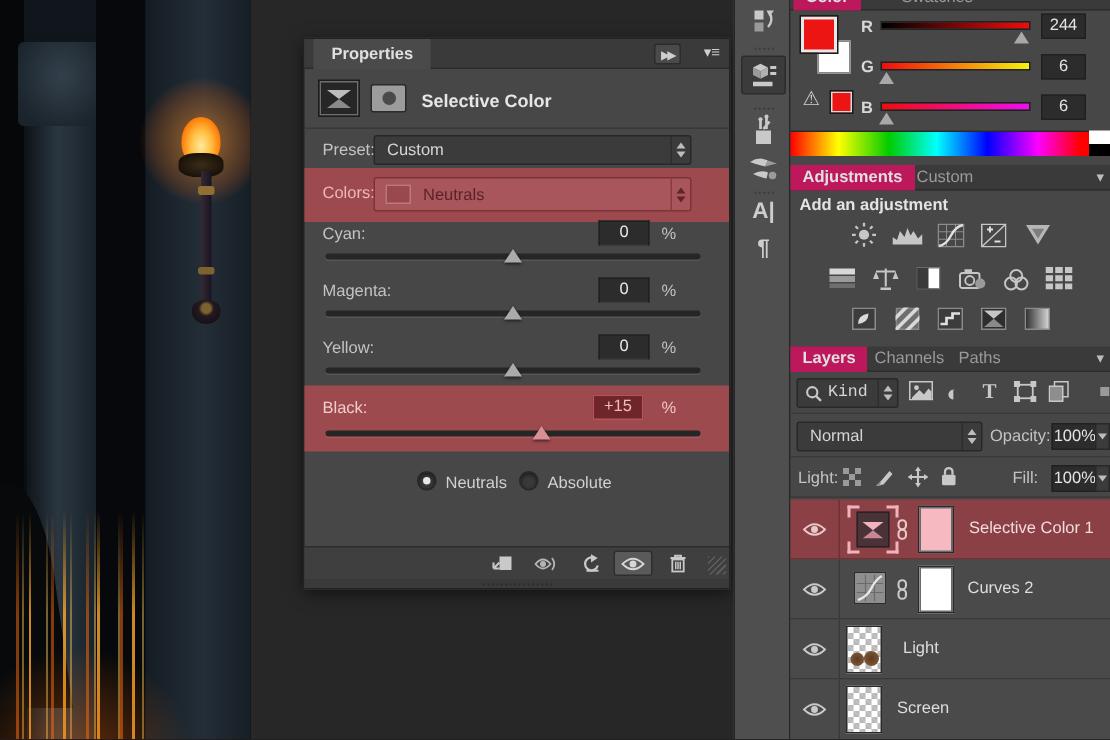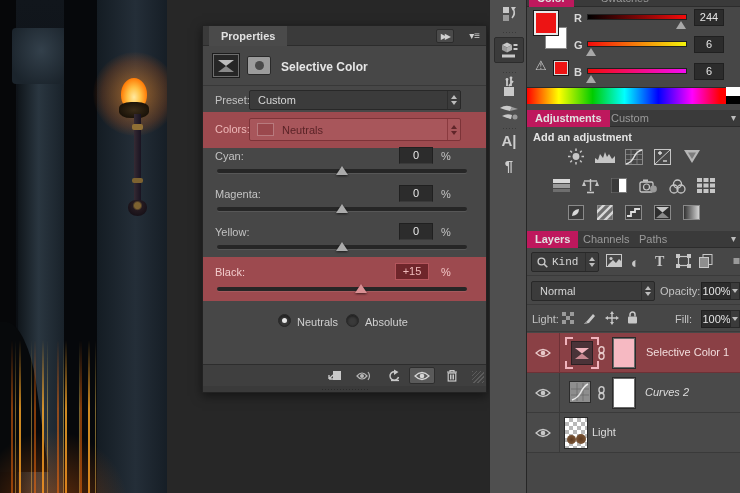--- a/index.html
+++ b/index.html
@@ -672,21 +672,21 @@
       <div class="abs" style="left:70px; top:13px;">
         <svg width="9" height="14" viewBox="0 0 9 14">
             <rect x="2" y="0.8" width="5" height="6" rx="2.4" fill="none" stroke="#e8c9c9" stroke-width="1.4"></rect>
             <rect x="2" y="7.2" width="5" height="6" rx="2.4" fill="none" stroke="#e8c9c9" stroke-width="1.4"></rect>
           </svg>
       </div>
       <div class="mask-thumb" style="left:85px; top:4px; width:24px; height:32px; background:#f6b9c2;"></div>
       <div class="layer-name" style="left:119px;">Selective Color 1</div>
     </div>
 
-    <div class="layer-row" style="top:373px;font-style:italic;">
+    <div class="layer-row" style="top:373px;">
       <div class="eye-cell">
         <svg width="16" height="10" viewBox="0 0 16 10">
             <path d="M1 5 Q8 -2 15 5 Q8 12 1 5Z" fill="none" stroke="#c9c9c9" stroke-width="1.2"></path>
             <circle cx="8" cy="5" r="2.3" fill="#c9c9c9"></circle>
           </svg>
       </div>
       <div class="abs" style="left:42px; top:8px; width:22px; height:22px; background:#8e8e8e; border:1px solid #2c2c2c; display:flex; align-items:center; justify-content:center;">
         <svg width="18" height="18" viewBox="0 0 18 18">
             <path d="M6 0 V18 M12 0 V18 M0 6 H18 M0 12 H18" stroke="#6a6a6a" stroke-width="0.8"></path>
             <path d="M1 17 Q7 15 10 9 Q13 3 17 1" fill="none" stroke="#e8e8e8" stroke-width="1.6"></path>
@@ -706,18 +706,28 @@
       <div class="eye-cell">
         <svg width="16" height="10" viewBox="0 0 16 10">
             <path d="M1 5 Q8 -2 15 5 Q8 12 1 5Z" fill="none" stroke="#c9c9c9" stroke-width="1.2"></path>
             <circle cx="8" cy="5" r="2.3" fill="#c9c9c9"></circle>
           </svg>
       </div>
       <div class="abs checker" style="left:37px; top:4px; width:24px; height:32px; border:1px solid #2a2a2a;">
         <div class="abs" style="left:2px; top:17px; width:9px; height:9px; border-radius:50%; background:radial-gradient(circle,#5d3a20,#7a5536 70%,transparent);"></div>
         <div class="abs" style="left:11px; top:16px; width:10px; height:10px; border-radius:50%; background:radial-gradient(circle,#5d3a20,#7a5536 70%,transparent);"></div>
       </div>
-      <div class="layer-name" style="left:65px;">Light</div>
-    </div>
-
+      <div class="layer-name" style="left:75px;">Light</div>
+    </div>
+
+    <div class="layer-row" style="top:453px; height:40px; border-bottom:none;">
+      <div class="eye-cell">
+        <svg width="16" height="10" viewBox="0 0 16 10">
+            <path d="M1 5 Q8 -2 15 5 Q8 12 1 5Z" fill="none" stroke="#c9c9c9" stroke-width="1.2"></path>
+            <circle cx="8" cy="5" r="2.3" fill="#c9c9c9"></circle>
+          </svg>
+      </div>
+      <div class="abs checker" style="left:37px; top:4px; width:24px; height:32px; border:1px solid #2a2a2a;"></div>
+      <div class="layer-name" style="left:71px;">Screen</div>
+    </div>
   </div>
 
 </div>
 
 </body></html>

